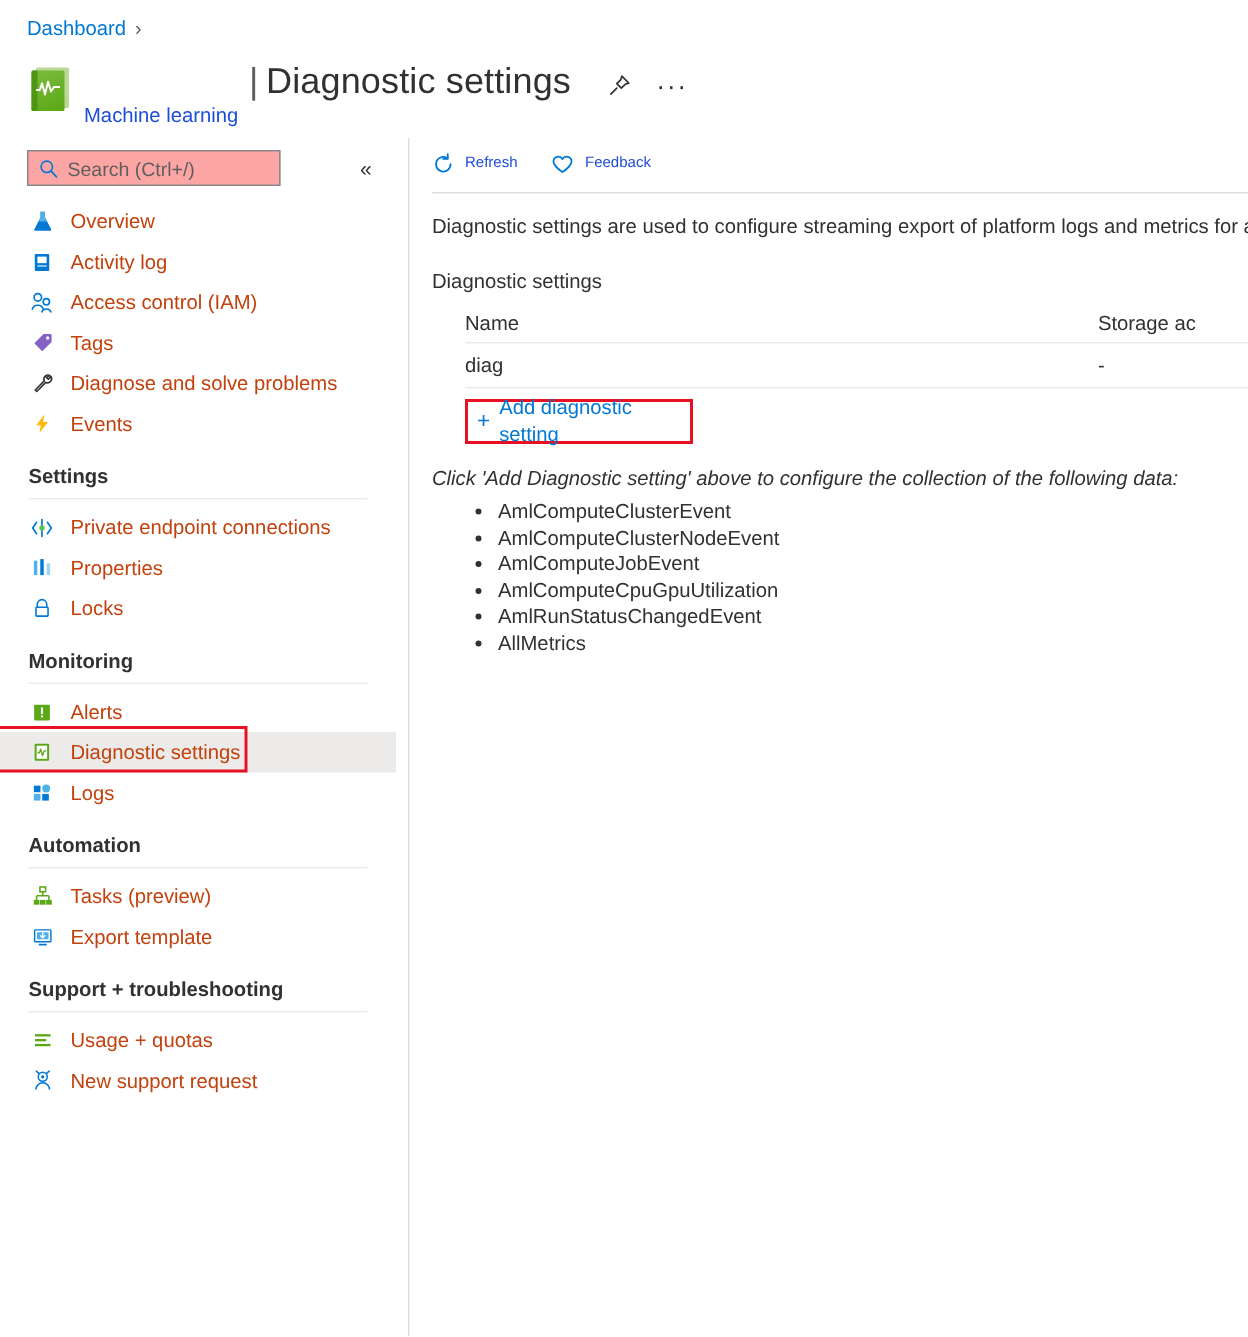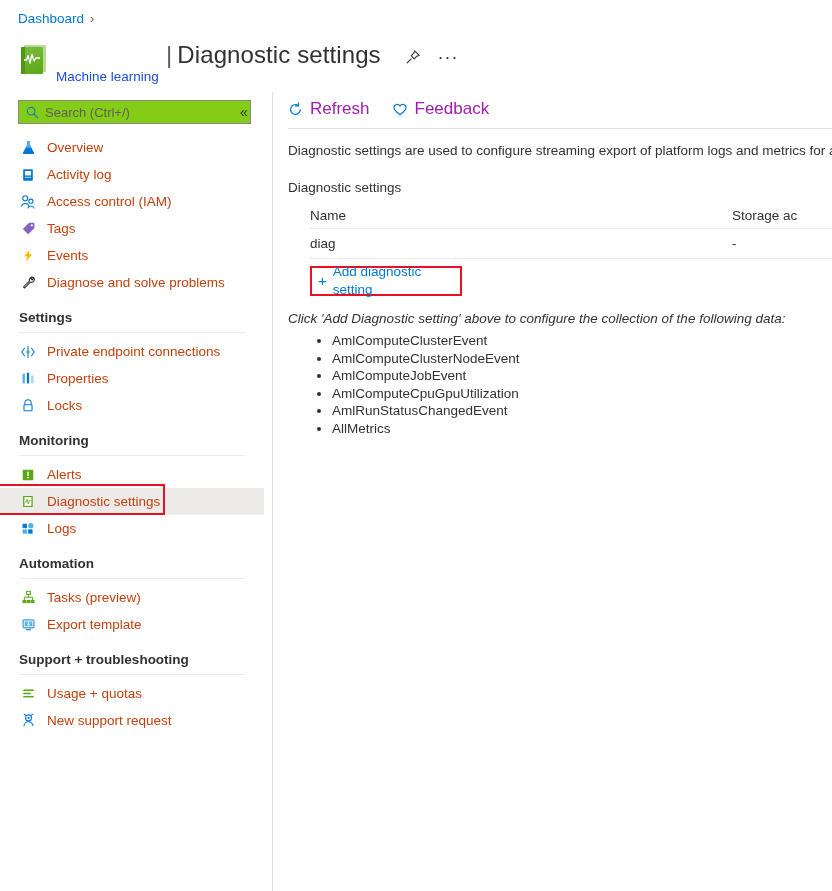--- a/index.html
+++ b/index.html
@@ -98,23 +98,23 @@
     display: flex; align-items: center; justify-content: center;
     cursor: pointer;
   }
   .title-action.pin { left: 402px; }
   .title-action.more { left: 437px; font-size: 18px; color: #323130; letter-spacing: 1px; line-height: 8px; }
 
   
   .search-wrap {
     position: absolute;
     left: 18px; top: 100px;
-    width: 233px; height: 24px;
+    width: 169px; height: 24px;
     border: 1px solid #8a8886;
-    background: #84cc16;
+    background: #fca5a5;
     display: flex;
     align-items: center;
     padding-left: 7px;
   }
   .search-wrap svg { flex: 0 0 auto; }
   .search-input {
     border: none;
     outline: none;
     background: transparent;
     font-family: "Liberation Sans", sans-serif;
@@ -200,22 +200,22 @@
     position: absolute;
     left: 288px; top: 100px;
     display: flex;
     align-items: center;
     gap: 22px;
   }
   .cmd-btn {
     display: flex;
     align-items: center;
     gap: 7px;
-    font-size: 17px;
-    color: #a21caf;
+    font-size: 10px;
+    color: #1d4ed8;
     cursor: pointer;
     line-height: 18px;
     text-align: center;
   }
   .cmdbar-rule {
     position: absolute;
     left: 288px; top: 128px;
     width: 544px; height: 1px;
     background: #e1dfdd;
   }
@@ -382,34 +382,34 @@
         <svg width="15" height="15" viewBox="0 0 16 16">
           <path d="M8.6 1.8 H13.4 a0.9 0.9 0 0 1 0.9 0.9 V7.4 L7.6 14 L2 8.4 Z" fill="#8661c5"></path>
           <circle cx="11.5" cy="4.6" r="1.2" fill="#ffffff"></circle>
         </svg>
       </span>
       <span class="nav-label">Tags</span>
     </div>
 
     <div class="nav-item">
       <span class="nav-ico">
+        <svg width="15" height="15" viewBox="0 0 16 16">
+          <path d="M13.2 2.6 a2.9 2.9 0 0 0 -4.1 3.7 L2.6 12.8 l1.1 1.1 L10.2 7.4 a2.9 2.9 0 0 0 3.7 -4.1 l-1.9 1.9 -1.4 -1.4 z" fill="none" stroke="#323130" stroke-width="1.1" stroke-linejoin="round"></path>
+        </svg>
+      </span>
+      <span class="nav-label">Diagnose and solve problems</span>
+    </div>
+
+    <div class="nav-item">
+      <span class="nav-ico">
         <svg width="14" height="15" viewBox="0 0 16 16">
           <path d="M9.8 1 L3.6 9.2 H7.2 L6 15 L12.6 6.6 H8.8 Z" fill="#ffb900"></path>
         </svg>
       </span>
       <span class="nav-label">Events</span>
-    </div>
-
-    <div class="nav-item">
-      <span class="nav-ico">
-        <svg width="15" height="15" viewBox="0 0 16 16">
-          <path d="M13.2 2.6 a2.9 2.9 0 0 0 -4.1 3.7 L2.6 12.8 l1.1 1.1 L10.2 7.4 a2.9 2.9 0 0 0 3.7 -4.1 l-1.9 1.9 -1.4 -1.4 z" fill="none" stroke="#323130" stroke-width="1.1" stroke-linejoin="round"></path>
-        </svg>
-      </span>
-      <span class="nav-label">Diagnose and solve problems</span>
     </div>
 
     <div class="nav-section">Settings</div>
     <div class="nav-rule"></div>
 
     <div class="nav-item">
       <span class="nav-ico">
         <svg width="16" height="16" viewBox="0 0 16 16">
           <path d="M4.4 4.2 L1.8 8 L4.4 11.8" fill="none" stroke="#0078d4" stroke-width="1.1" stroke-linecap="round" stroke-linejoin="round"></path>
           <path d="M11.6 4.2 L14.2 8 L11.6 11.8" fill="none" stroke="#0078d4" stroke-width="1.1" stroke-linecap="round" stroke-linejoin="round"></path>

